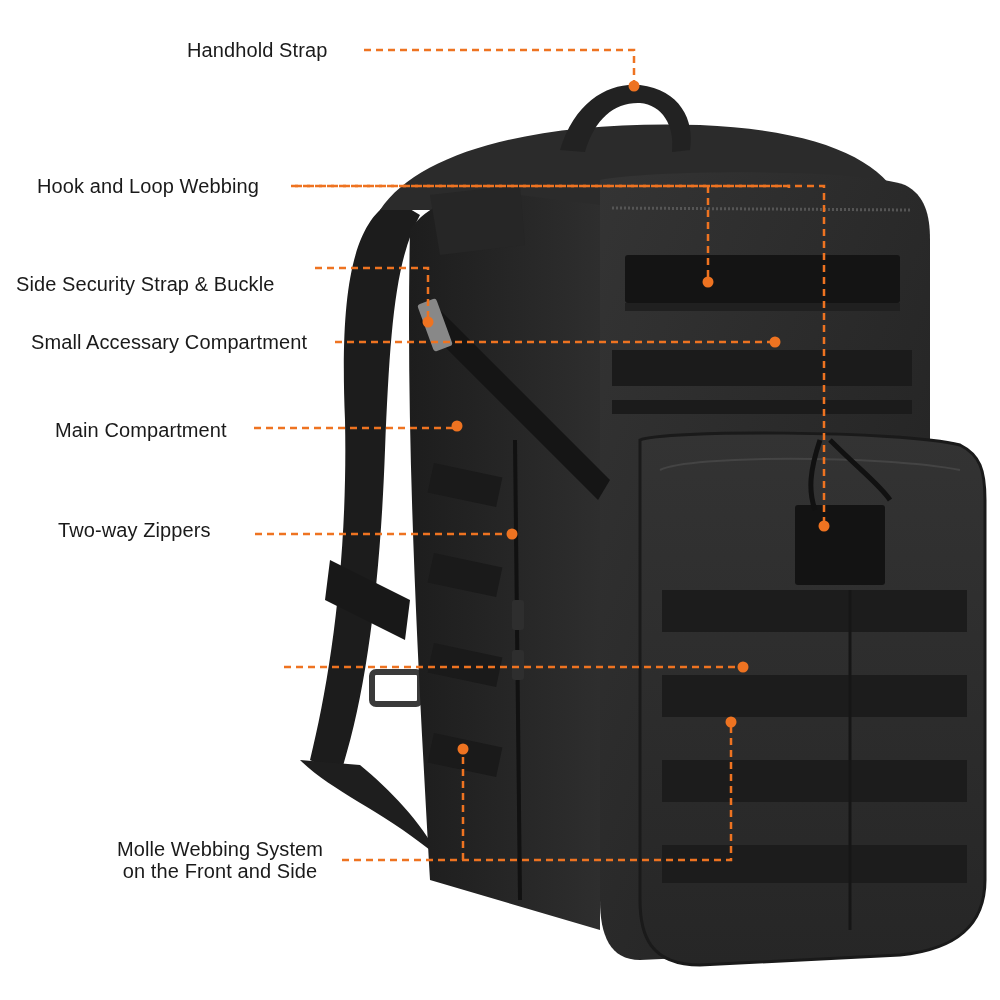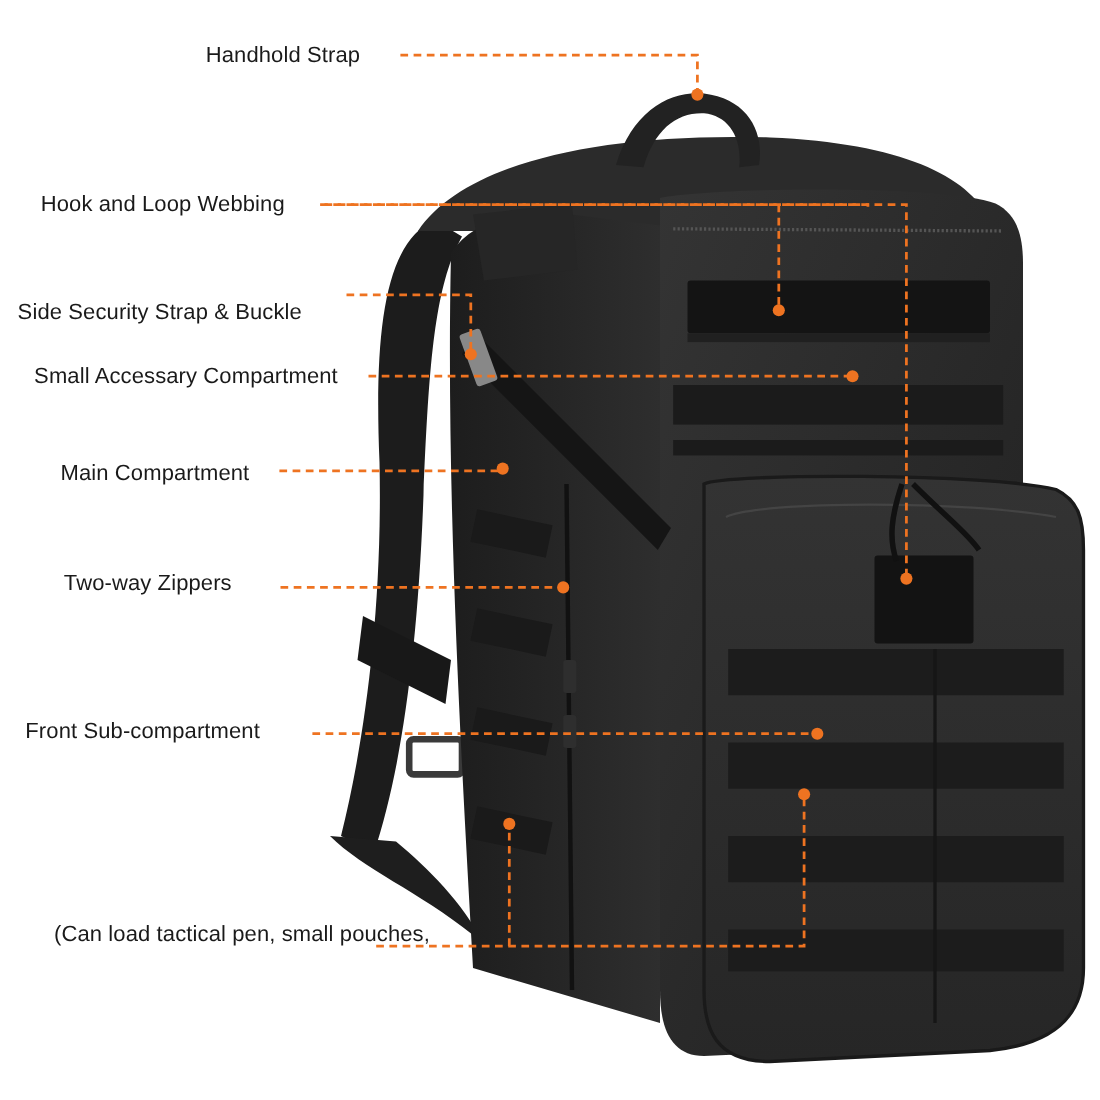--- a/index.html
+++ b/index.html
@@ -124,18 +124,18 @@
       <circle cx="463" cy="749" r="5.5"></circle>
     </g>
   </svg>
 
   <div class="label" style="left:187px;top:39px;">Handhold Strap</div>
   <div class="label" style="left:37px;top:175px;">Hook and Loop Webbing</div>
   <div class="label" style="left:16px;top:257px;margin-top:16px;">Side Security Strap &amp; Buckle</div>
   <div class="label" style="left:8px;top:331px;margin-left:23px;">Small Accessary Compartment</div>
   <div class="label" style="left:45px;top:419px;margin-left:10px;">Main Compartment</div>
   <div class="label" style="left:58px;top:519px;text-align:right;">Two-way Zippers</div>
-  <div class="label" style="left:23px;top:654px;">Front Sub-compartment</div>
 
   <div class="label multi" style="left:0px;top:838px;width:440px;">
-    <span>(Can load tactical pen, small pouches,</span>
+    <span>Molle Webbing System</span>
+    <span>on the Front and Side</span>
   </div>
 </div>
 
 </body></html>

